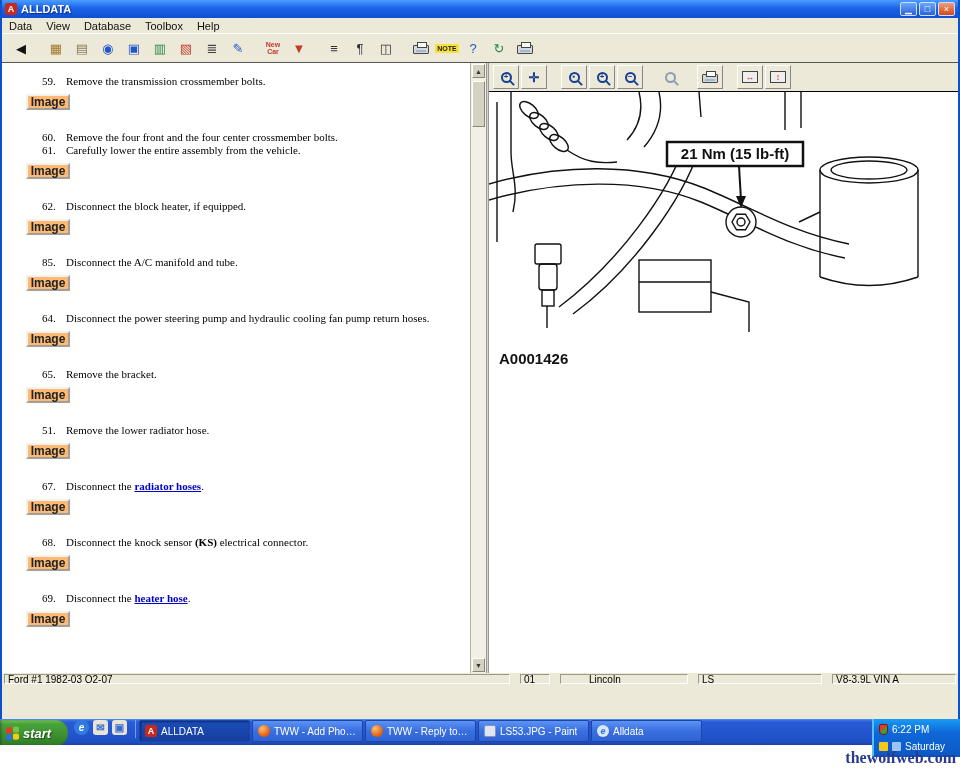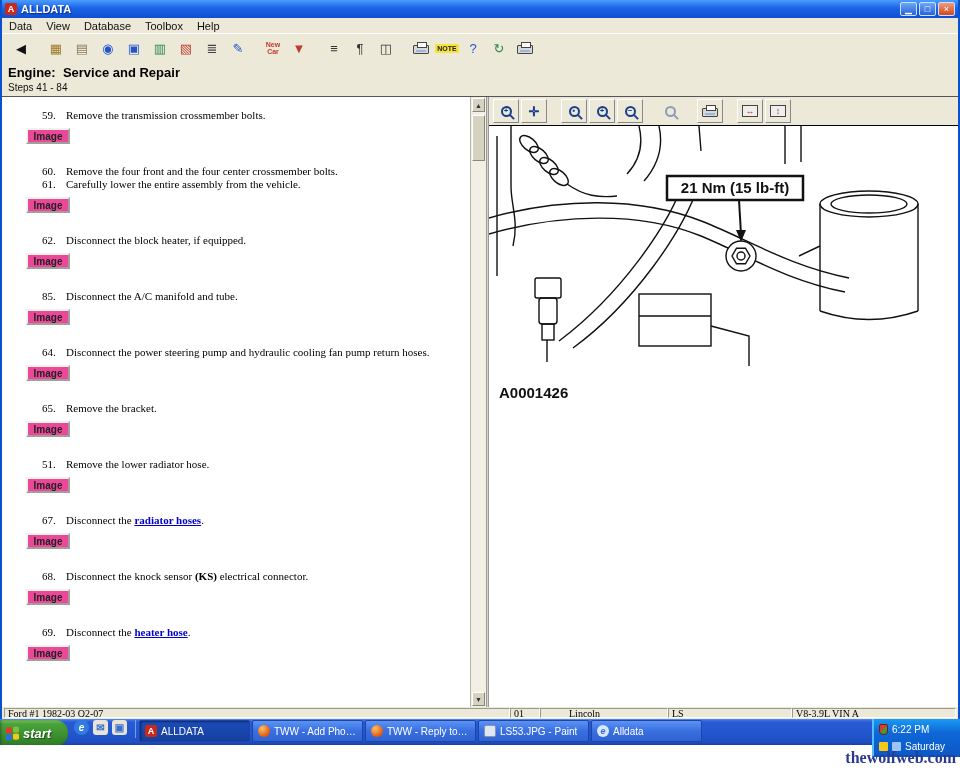--- a/index.html
+++ b/index.html
@@ -44,22 +44,22 @@
   .right-panel{flex:1;display:flex;flex-direction:column;background:#fff;}
 
   
   .steps{height:100%;overflow:hidden;padding:12px 28px 0 22px;font-family:"Liberation Serif",serif;
     font-size:11px;color:#000;}
   .step-row{display:flex;line-height:13px;}
   .step-num{width:22px;flex:none;margin-left:18px;}
   .step-text{flex:1;padding-left:2px;}
   .bold{font-weight:bold;}
   .link{color:var(--link-blue,#0000cc);font-weight:bold;text-decoration:underline;cursor:pointer;}
-  .image-btn{display:block;margin:6px 0 21px 2px;width:44px;height:16px;font-size:10px;font-weight:bold;
-    font-family:"Liberation Sans",sans-serif;color:#222;background:#ec4899;
+  .image-btn{display:block;margin:6px 0 21px 2px;width:44px;height:16px;font-size:12px;font-weight:bold;
+    font-family:"Liberation Sans",sans-serif;color:#222;background:#fdba74;
     border:2px outset #f4f2ea;cursor:pointer;line-height:11px;}
 
   
   .scrollbar{position:absolute;top:0;right:0;width:16px;height:100%;background:#f2f0e4;border-left:1px solid #b8b4a4;}
   .sb-btn{position:absolute;left:1px;right:1px;height:14px;display:flex;align-items:center;justify-content:center;
     font-size:7px;color:#333;background:#d6d2c2;border:1px solid;border-color:#fff #8a8678 #8a8678 #fff;cursor:pointer;}
   .sb-btn.up{top:1px}.sb-btn.down{bottom:1px}
   .sb-thumb{position:absolute;left:1px;right:1px;top:18px;height:46px;background:#d6d2c2;
     border:1px solid;border-color:#fff #8a8678 #8a8678 #fff;cursor:grab;}
 
@@ -78,21 +78,21 @@
     color:#1a3f8f;line-height:1;}
   .printer-ico{position:relative;width:16px;height:9px;background:#d8d8d8;border:1px solid #444;border-radius:1px;margin-top:3px;}
   .printer-ico::before{content:"";position:absolute;left:3px;top:-4px;width:8px;height:4px;background:#fff;border:1px solid #444;}
   .printer-ico::after{content:"";position:absolute;left:2px;bottom:1px;width:10px;height:2px;background:#9ab8dd;}
   .film-ico{width:16px;height:12px;border:1px solid #444;background:#eee;display:flex;align-items:center;
     justify-content:center;font-size:9px;color:#c33;line-height:1;}
   .diagram{flex:1;background:#fff;position:relative;overflow:hidden;}
   .diagram svg{position:absolute;top:0;left:0;display:block;}
 
   
-  .statusbar{height:12px;display:flex;gap:0;background:var(--window-face,#ece9d8);padding:1px 2px;font-size:10px;color:#000;font-family:Liberation Serif, serif;}
+  .statusbar{height:12px;display:flex;gap:10px;background:var(--window-face,#ece9d8);padding:1px 2px;font-size:10px;color:#000;}
   .sfield{border:1px solid;border-color:#9a9a8a #fff #fff #9a9a8a;padding:0 3px;line-height:9px;
     overflow:hidden;white-space:nowrap;}
 
   
   .taskbar{position:absolute;left:0;top:719px;width:960px;height:26px;display:flex;align-items:flex-start;
     background:linear-gradient(180deg,#3e76e8 0%,#2a5bd7 8%,#2456ce 45%,#1e4fc4 88%,#1941a5 100%);
     border-top:1px solid #4a86f0;}
   .start{height:26px;width:68px;display:flex;align-items:center;gap:4px;padding:0 8px 0 6px;cursor:pointer;
     background:linear-gradient(180deg,#7ecb5f 0%,#48a33a 15%,#3b8f2e 60%,#2f7a26 100%);
     border-radius:0 12px 12px 0;box-shadow:1px 0 3px #1237 inset;}
@@ -215,24 +215,20 @@
           <span class="tglyph" style="color: rgb(34, 85, 204);">?</span>
         </button>
         <button class="tbtn">
           <span class="tglyph" style="color: rgb(45, 138, 78);">↻</span>
         </button>
         <button class="tbtn">
           <span class="printer-ico"></span>
         </button>
       </div>
 
-    <div class="header">
-      <div class="page-title">Engine:  Service and Repair</div>
-      <div class="page-subtitle">Steps 41 - 84</div>
-    </div>
 
     <div class="main">
 
       <div class="left-panel">
         <div class="steps">
             <div class="step-group">
               <div class="step-row">
                 <span class="step-num">59.</span>
                 <span class="step-text"><span>Remove the transmission crossmember bolts.</span></span>
               </div>

